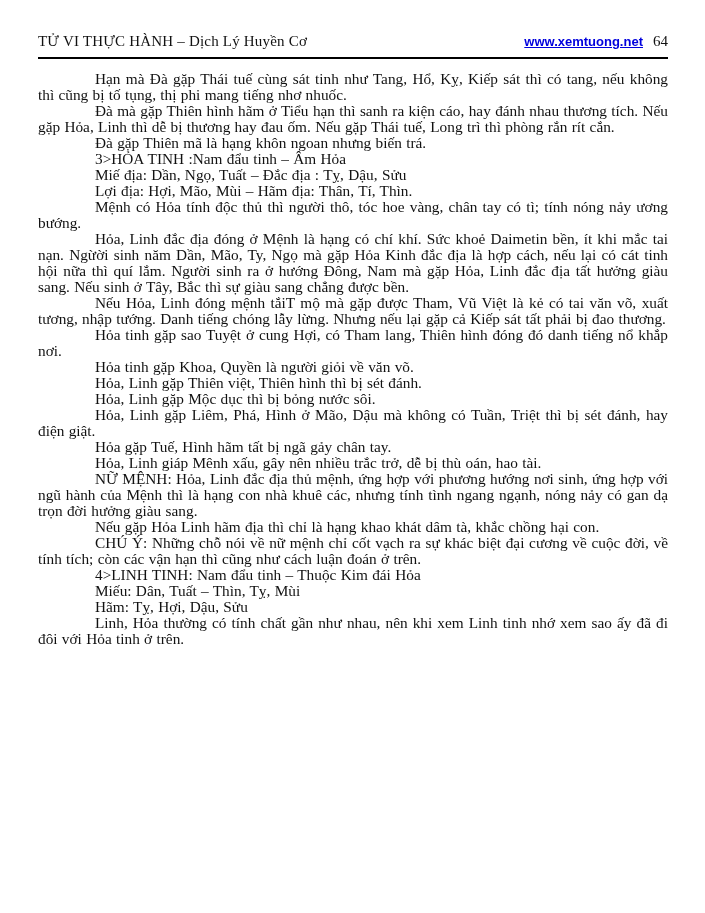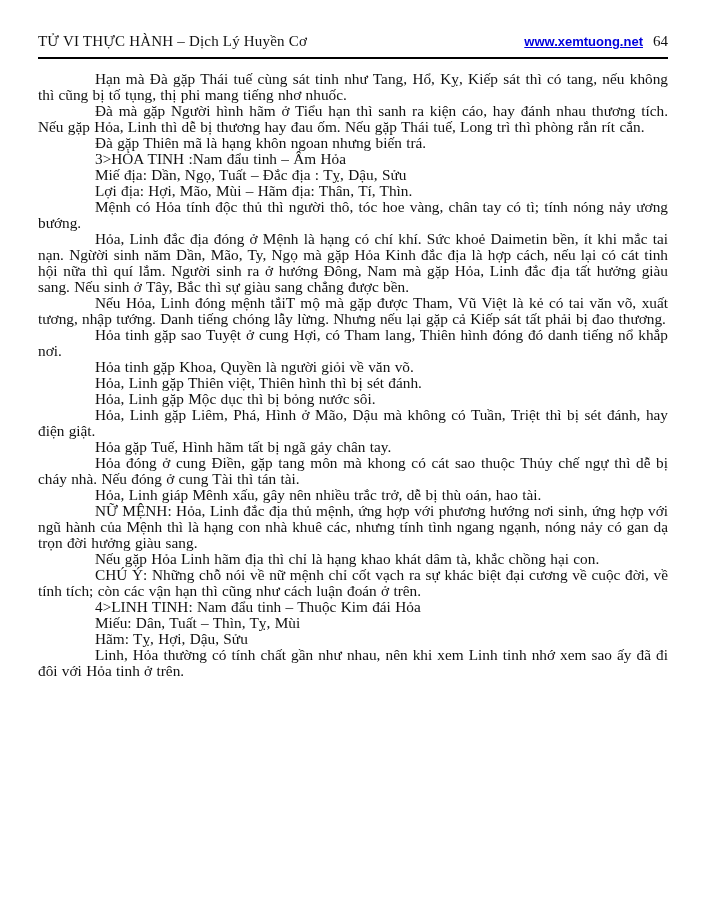--- a/index.html
+++ b/index.html
@@ -65,35 +65,34 @@
     <span class="header-right">
       <span class="site-link" style="color: rgb(0, 0, 221);">www.xemtuong.net</span>
       <span class="page-number">64</span>
     </span>
   </div>
 
   <hr class="header-rule">
 
   <div class="body-text">
     <p>Hạn mà Đà gặp Thái tuế cùng sát tinh như Tang, Hổ, Kỵ, Kiếp sát thì có tang, nếu không thì cũng bị tố tụng, thị phi mang tiếng nhơ nhuốc.</p>
-    <p>Đà mà gặp Người hình hãm ở Tiểu hạn thì sanh ra kiện cáo, hay đánh nhau thương tích. Nếu gặp Hỏa, Linh thì dễ bị thương hay đau ốm. Nếu gặp Thái tuế, Long trì thì phòng rắn rít cắn.</p>
+    <p>Đà mà gặp Thiên hình hãm ở Tiểu hạn thì sanh ra kiện cáo, hay đánh nhau thương tích. Nếu gặp Hỏa, Linh thì dễ bị thương hay đau ốm. Nếu gặp Thái tuế, Long trì thì phòng rắn rít cắn.</p>
     <p>Đà gặp Thiên mã là hạng khôn ngoan nhưng biến trá.</p>
     <p>3&gt;HỎA TINH :Nam đẩu tinh – Âm Hỏa</p>
     <p>Miế địa: Dần, Ngọ, Tuất – Đắc địa : Tỵ, Dậu, Sửu</p>
     <p>Lợi địa: Hợi, Mão, Mùi – Hãm địa: Thân, Tí, Thìn.</p>
     <p>Mệnh có Hỏa tính độc thủ thì người thô, tóc hoe vàng, chân tay có tì; tính nóng nảy ương bướng.</p>
     <p>Hỏa, Linh đắc địa đóng ở Mệnh là hạng có chí khí. Sức khoẻ Daimetin bền, ít khi mắc tai nạn. Ngừời sinh năm Dần, Mão, Ty, Ngọ mà gặp Hỏa Kinh đắc địa là hợp cách, nếu lại có cát tinh hội nữa thì quí lắm. Người sinh ra ở hướng Đông, Nam mà gặp Hỏa, Linh đắc địa tất hưởng giàu sang. Nếu sinh ở Tây, Bắc thì sự giàu sang chẳng được bền.</p>
     <p>Nếu Hỏa, Linh đóng mệnh tắiT mộ mà gặp được Tham, Vũ Việt là kẻ có tai văn võ, xuất tương, nhập tướng. Danh tiếng chóng lẫy lừng. Nhưng nếu lại gặp cả Kiếp sát tất phải bị đao thương.</p>
     <p>Hỏa tinh gặp sao Tuyệt ở cung Hợi, có Tham lang, Thiên hình đóng đó danh tiếng nổ khắp nơi.</p>
     <p>Hỏa tinh gặp Khoa, Quyền là người giỏi về văn võ.</p>
     <p>Hỏa, Linh gặp Thiên việt, Thiên hình thì bị sét đánh.</p>
     <p>Hỏa, Linh gặp Mộc dục thì bị bỏng nước sôi.</p>
     <p>Hỏa, Linh gặp Liêm, Phá, Hình ở Mão, Dậu mà không có Tuần, Triệt thì bị sét đánh, hay điện giật.</p>
     <p>Hỏa gặp Tuế, Hình hãm tất bị ngã gảy chân tay.</p>
-    <p>Hỏa đóng ở cung Điền, gặp tang môn mà khong có cát sao thuộc Thủy chế ngự thì dễ bị cháy nhà. Nếu đóng ở cung Tài thì tán tài.</p>
     <p>Hỏa, Linh giáp Mênh xấu, gây nên nhiều trắc trở, dễ bị thù oán, hao tài.</p>
     <p>NỮ MỆNH: Hỏa, Linh đắc địa thủ mệnh, ứng hợp với phương hướng nơi sinh, ứng hợp với ngũ hành của Mệnh thì là hạng con nhà khuê các, nhưng tính tình ngang ngạnh, nóng nảy có gan dạ trọn đời hưởng giàu sang.</p>
     <p>Nếu gặp Hỏa Linh hãm địa thì chỉ là hạng khao khát dâm tà, khắc chồng hại con.</p>
     <p>CHÚ Ý: Những chỗ nói về nữ mệnh chỉ cốt vạch ra sự khác biệt đại cương về cuộc đời, về tính tích; còn các vận hạn thì cũng như cách luận đoán ở trên.</p>
     <p>4&gt;LINH TINH: Nam đẩu tinh – Thuộc Kim đái Hỏa</p>
     <p>Miếu: Dân, Tuất – Thìn, Tỵ, Mùi</p>
     <p>Hãm: Tỵ, Hợi, Dậu, Sửu</p>
     <p>Linh, Hỏa thường có tính chất gần như nhau, nên khi xem Linh tinh nhớ xem sao ấy đã đi đôi với Hỏa tinh ở trên.</p>
   </div>
 

